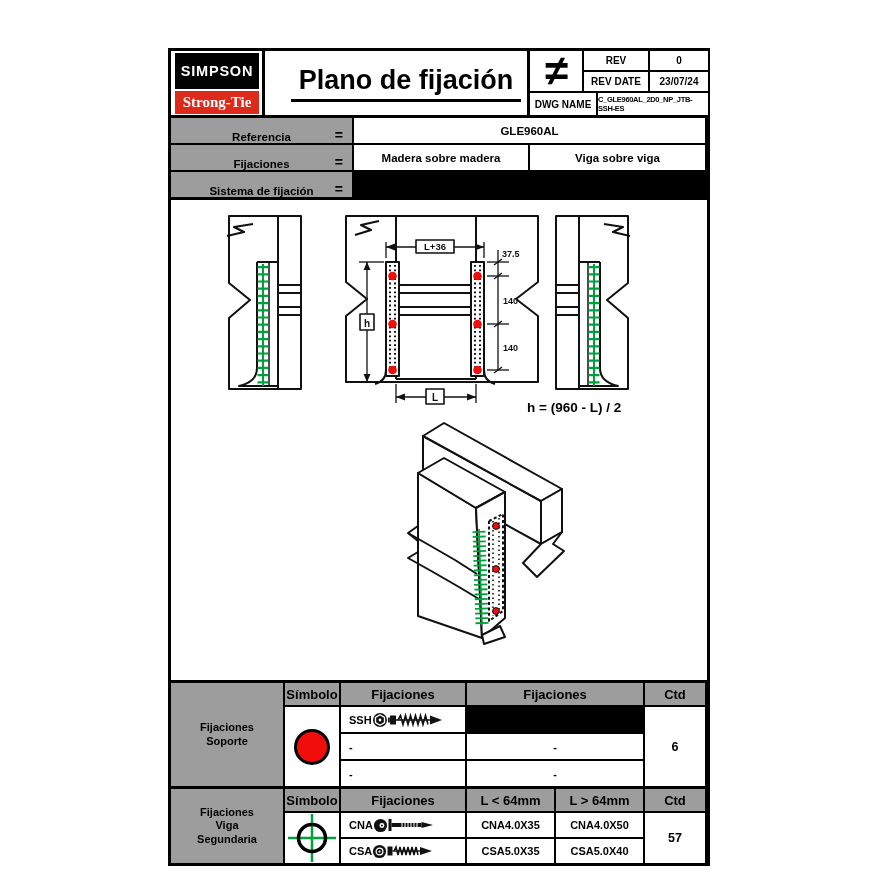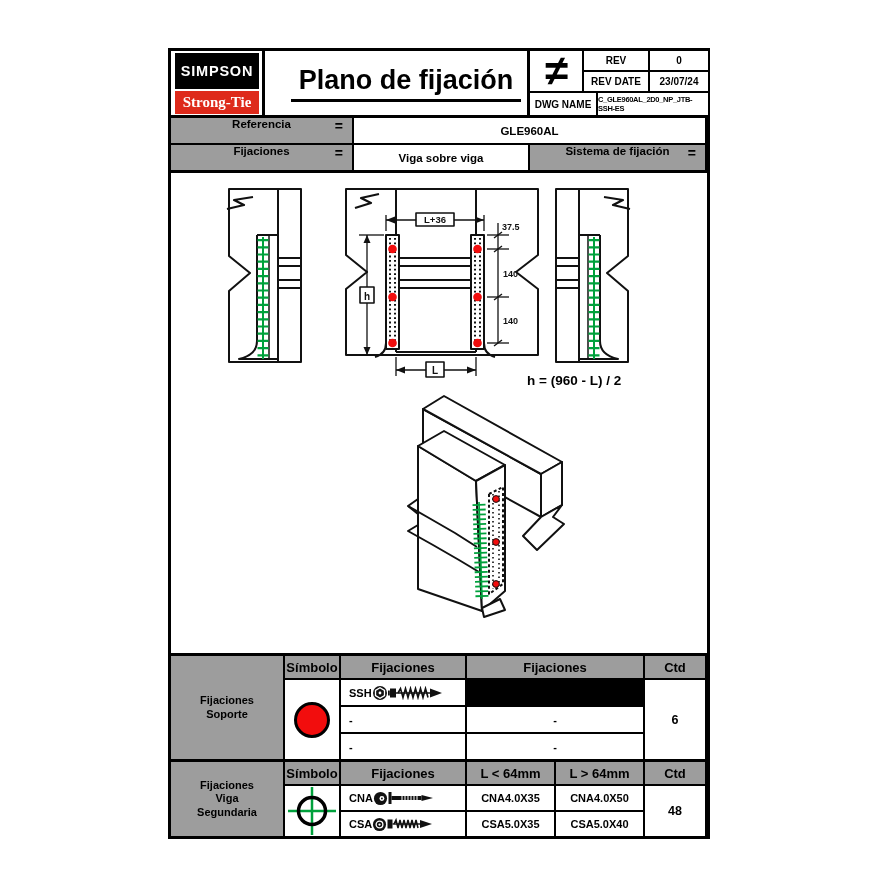--- a/index.html
+++ b/index.html
@@ -19,21 +19,21 @@
   .title-cell span{font-size:27px;font-weight:bold;border-bottom:3.5px solid #000;padding:0 8px 3px;margin-left:20px;}
   .revblock{width:180px;border-left:3px solid #000;box-sizing:border-box;background:#000;
             display:grid;grid-template-columns:52px 12px 50px 58px;grid-template-rows:19px 19px 1fr;gap:2px;}
   .rc{background:#fff;display:flex;align-items:center;justify-content:center;font-weight:bold;}
   .rc.lab{font-size:10px;}
   .rc.val{font-size:10px;}
   .ne{grid-row:1/3;grid-column:1/2;font-size:42px;font-weight:bold;font-style:italic;line-height:1;}
   
   .reftab{background:#000;display:grid;grid-template-columns:181px 174px 175px;
           grid-auto-rows:25px;gap:2px;border-bottom:3px solid #000;}
-  .reftab .lab{background:#9d9d9d;position:relative;display:flex;align-items:flex-start;
+  .reftab .lab{background:#9d9d9d;position:relative;display:flex;align-items:flex-end;
                justify-content:center;font-weight:bold;font-size:11.5px;}
   .reftab .lab .eq{position:absolute;right:9px;font-size:14px;}
   .reftab .val{background:#fff;display:flex;align-items:center;justify-content:center;
                font-weight:bold;font-size:11.5px;}
   .span2{grid-column:span 2;}
   
   .draw{position:relative;height:480px;background:#fff;}
   .draw svg{position:absolute;left:0;top:0;}
   .formula{position:absolute;left:356px;top:200px;font-weight:bold;font-size:13.5px;}
   
@@ -77,20 +77,21 @@
     <div class="reftab">
       <div class="lab">
         <span>Referencia</span>
         <span class="eq">=</span>
       </div>
       <div class="val span2">GLE960AL</div>
       <div class="lab">
         <span>Fijaciones</span>
         <span class="eq">=</span>
       </div>
+      <div class="val">Madera sobre madera</div>
       <div class="val">Viga sobre viga</div>
       <div class="lab">
         <span>Sistema de fijación</span>
         <span class="eq">=</span>
       </div>
     </div>
 
     <div class="draw">
       <svg width="540" height="446" viewBox="0 0 540 446">
 
@@ -301,17 +302,17 @@
         </svg>
         <svg width="46" height="14" viewBox="0 0 46 14">
           <rect x="0.5" y="2.5" width="5" height="9" fill="#111"></rect>
           <line x1="5.5" y1="7" x2="36" y2="7" stroke="#111" stroke-width="1.4"></line>
           <path d="M7,7 l2,-4 2,8 2,-8 2,8 2,-8 2,8 2,-8 2,8 2,-8 2,8 2,-8 2,8" fill="none" stroke="#111" stroke-width="1.5"></path>
           <polygon points="33,3 45,7 33,11" fill="#111"></polygon>
         </svg>
       </div>
       <div class="c v11" style="grid-area:3/4/4/5">CSA5.0X35</div>
       <div class="c v11" style="grid-area:3/5/4/6">CSA5.0X40</div>
-      <div class="c ctd" style="grid-area:2/6/4/7">48</div>
+      <div class="c ctd" style="grid-area:2/6/4/7">57</div>
     </div>
 
   </div>
 </div>
 
 </body></html>

